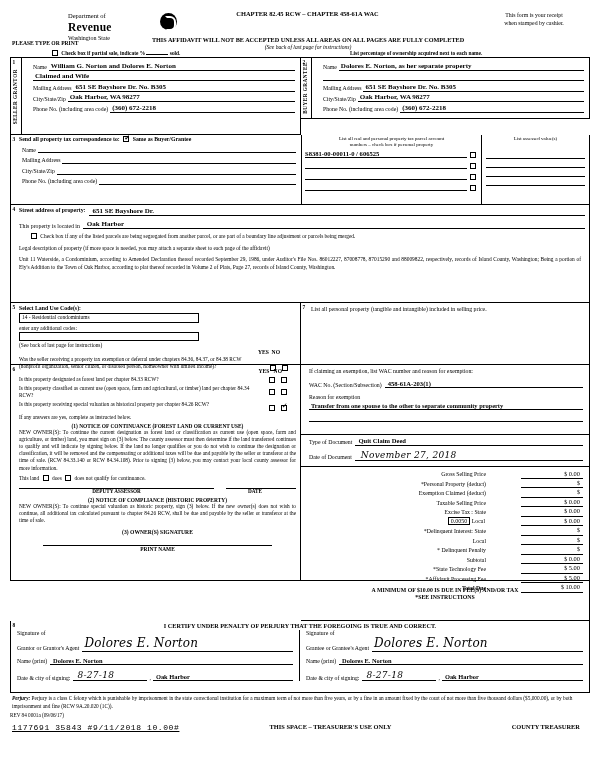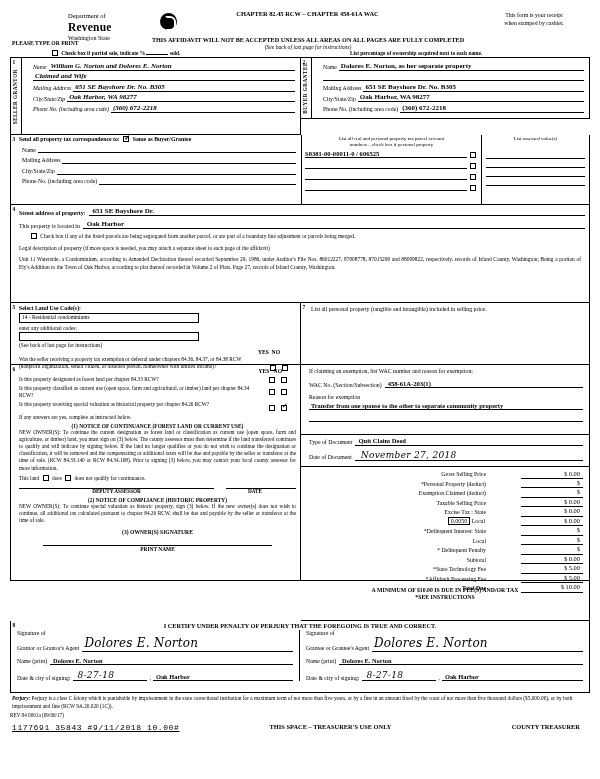--- a/index.html
+++ b/index.html
@@ -166,21 +166,21 @@
   </div>
 
   <div class="row">
 
     <div class="box" style="width:291px;height:78px;">
       <div class="num">1</div>
       <div class="row" style="height:100%;">
         <div class="sidetab">
             <span>SELLER GRANTOR</span>
           </div>
-        <div style="flex:1;padding:2px 2px 0 8px;font-style:italic;">
+        <div style="flex:1;padding:2px 2px 0 8px;">
           <div class="fieldline">
             <span class="lbl">Name</span>
             <span class="fill">William G. Norton and Dolores E. Norton</span>
           </div>
           <div class="fieldline">
             <span class="fill">Claimed and Wife</span>
           </div>
           <div class="fieldline">
             <span class="lbl">Mailing Address</span>
             <span class="fill">651 SE Bayshore Dr. No. B305</span>
@@ -283,21 +283,21 @@
               <div></div>
               <div></div>
           </div>
         </div>
       </div>
     </div>
   </div>
 
   <div class="box" style="width:580px;height:98px;border-top:none;padding:2px 4px 0 8px;">
     <div class="num">4</div>
-    <div style="display:flex;align-items:flex-end;">
+    <div style="display:flex;align-items:flex-start;">
       <span class="b" style="font-size:5.8px;">Street address of property:</span>
       <span style="flex:1;border-bottom:1px solid #000;margin-left:3px;font-weight:bold;font-size:7px;padding-left:4px;">651 SE Bayshore Dr.</span>
     </div>
     <div style="display:flex;align-items:flex-end;margin-top:4px;">
       <span style="font-size:5.8px;">This property is located in</span>
       <span style="flex:1;border-bottom:1px solid #000;margin-left:3px;font-weight:bold;font-size:7px;padding-left:4px;">Oak Harbor</span>
     </div>
     <div style="margin-top:4px;font-size:5.4px;padding-left:10px;">
       <span class="chk"></span>
       <span>Check box if any of the listed parcels are being segregated from another parcel, or are part of a boundary line adjustment or parcels being merged.</span>

